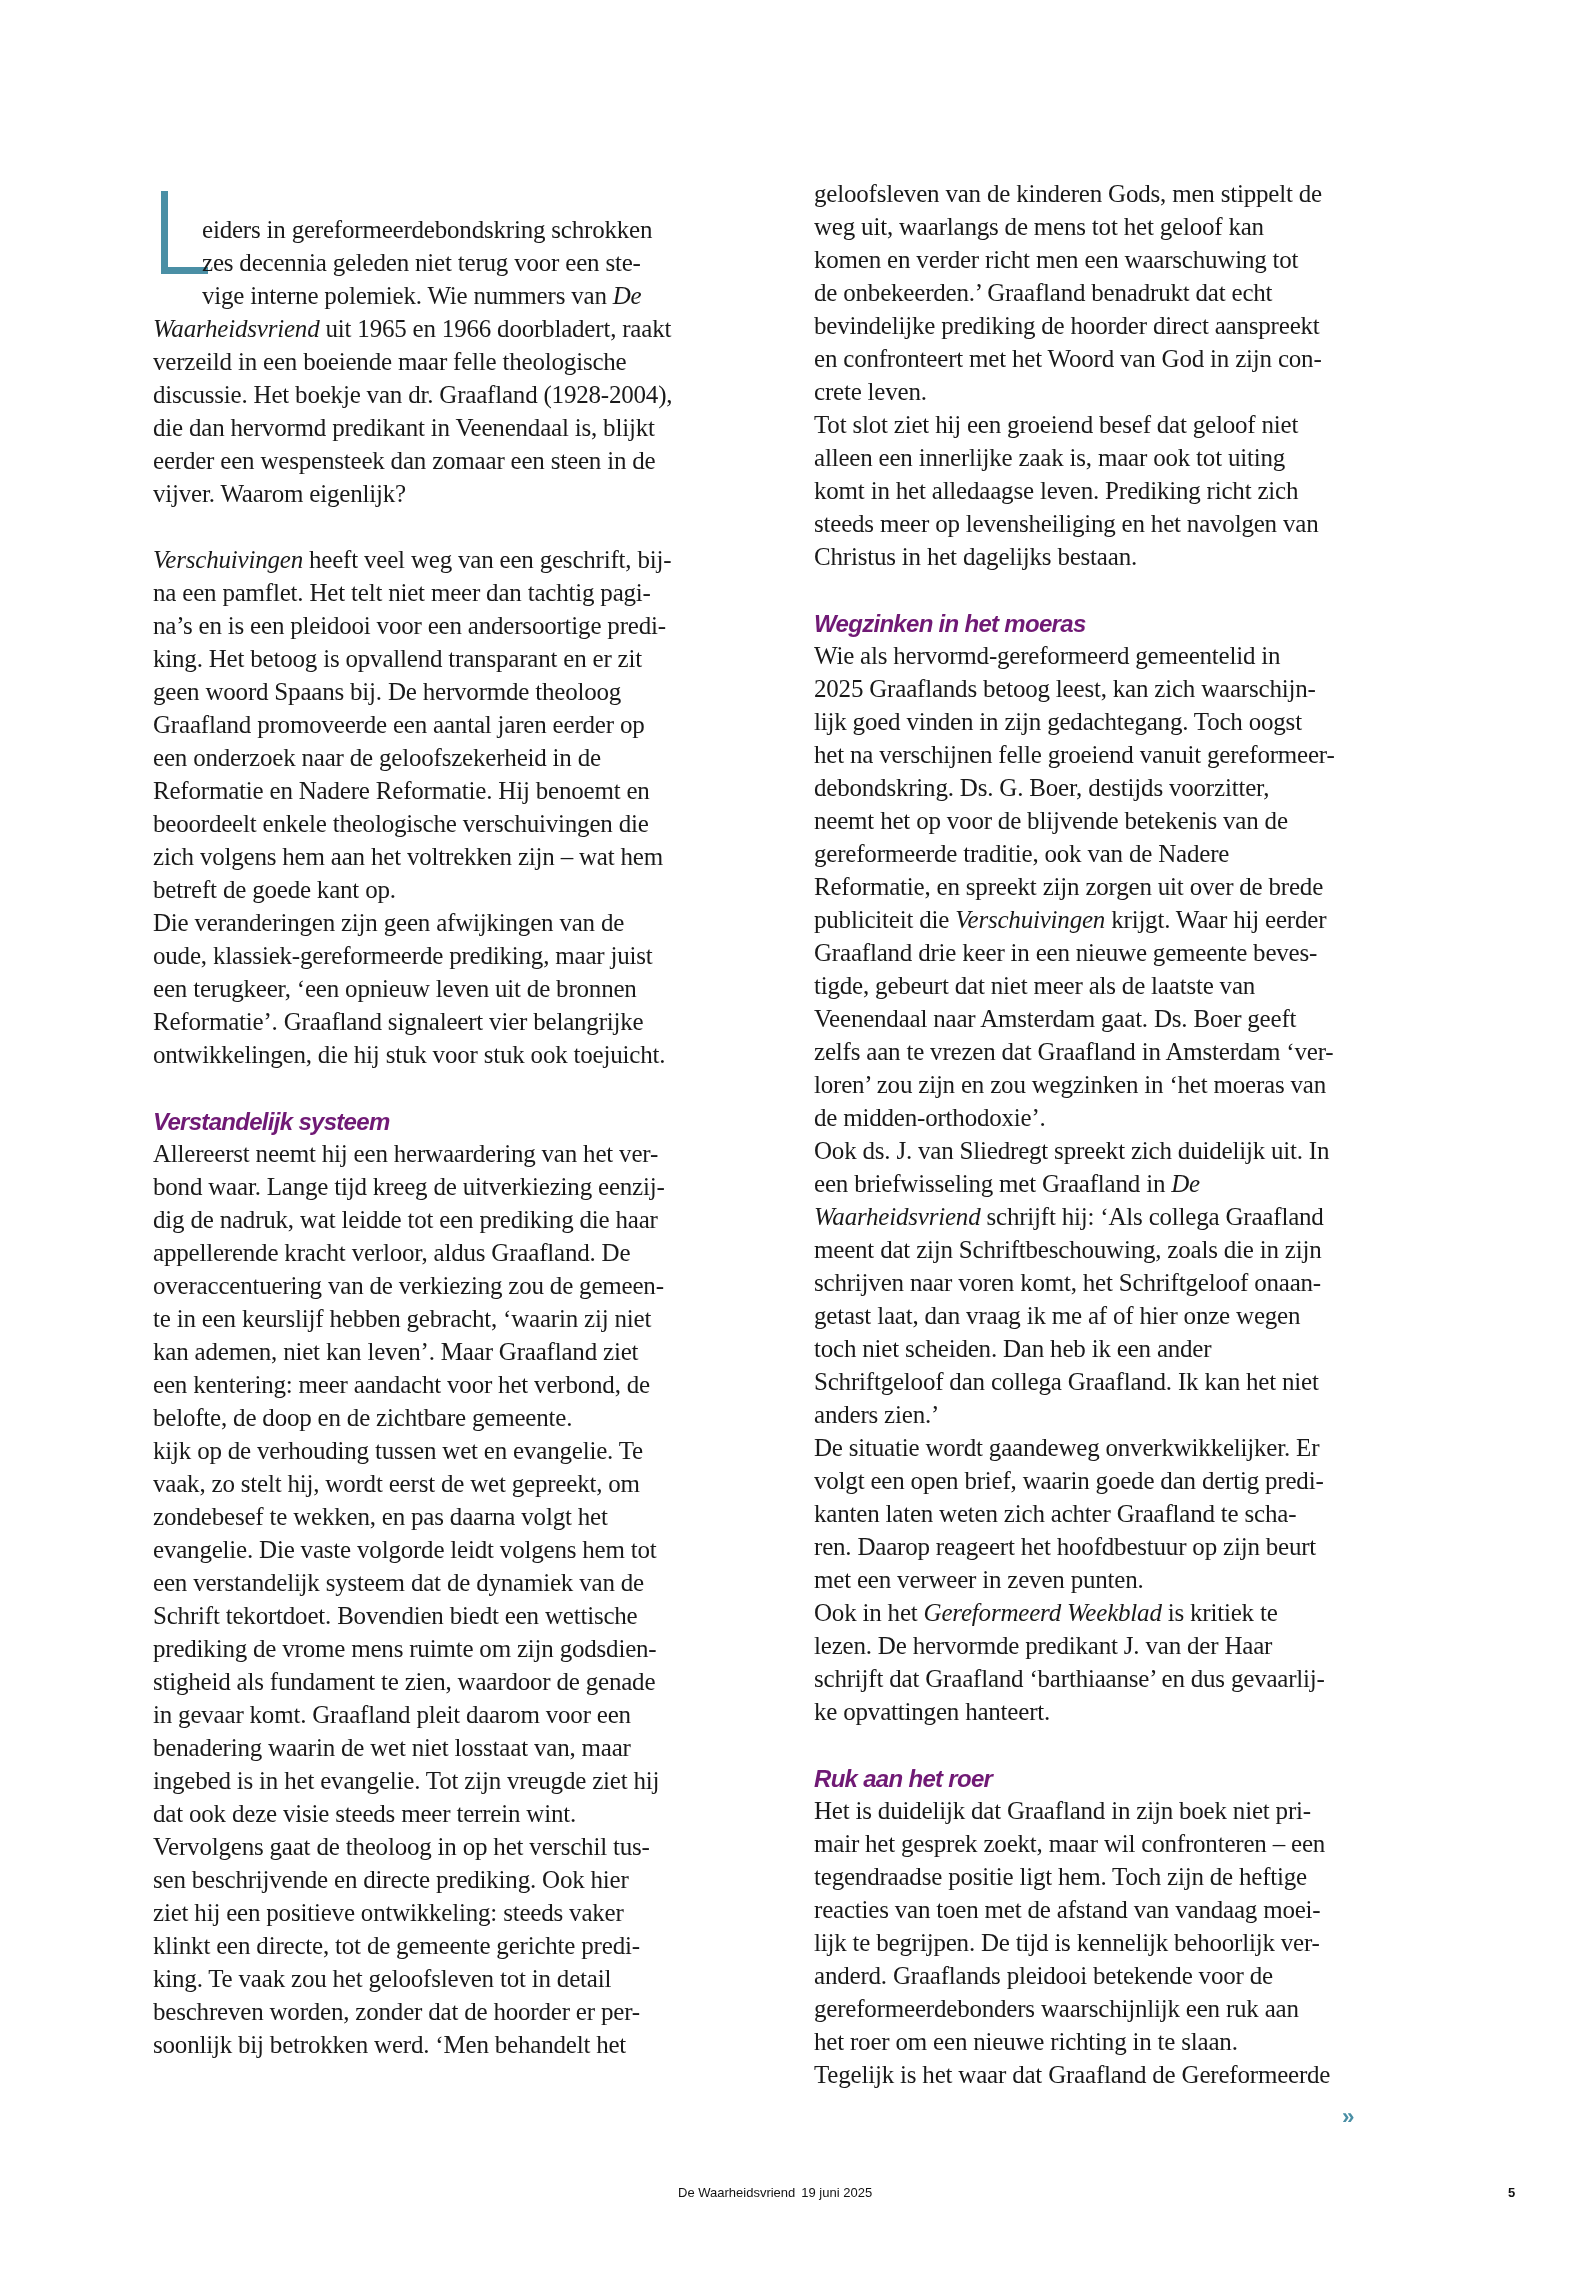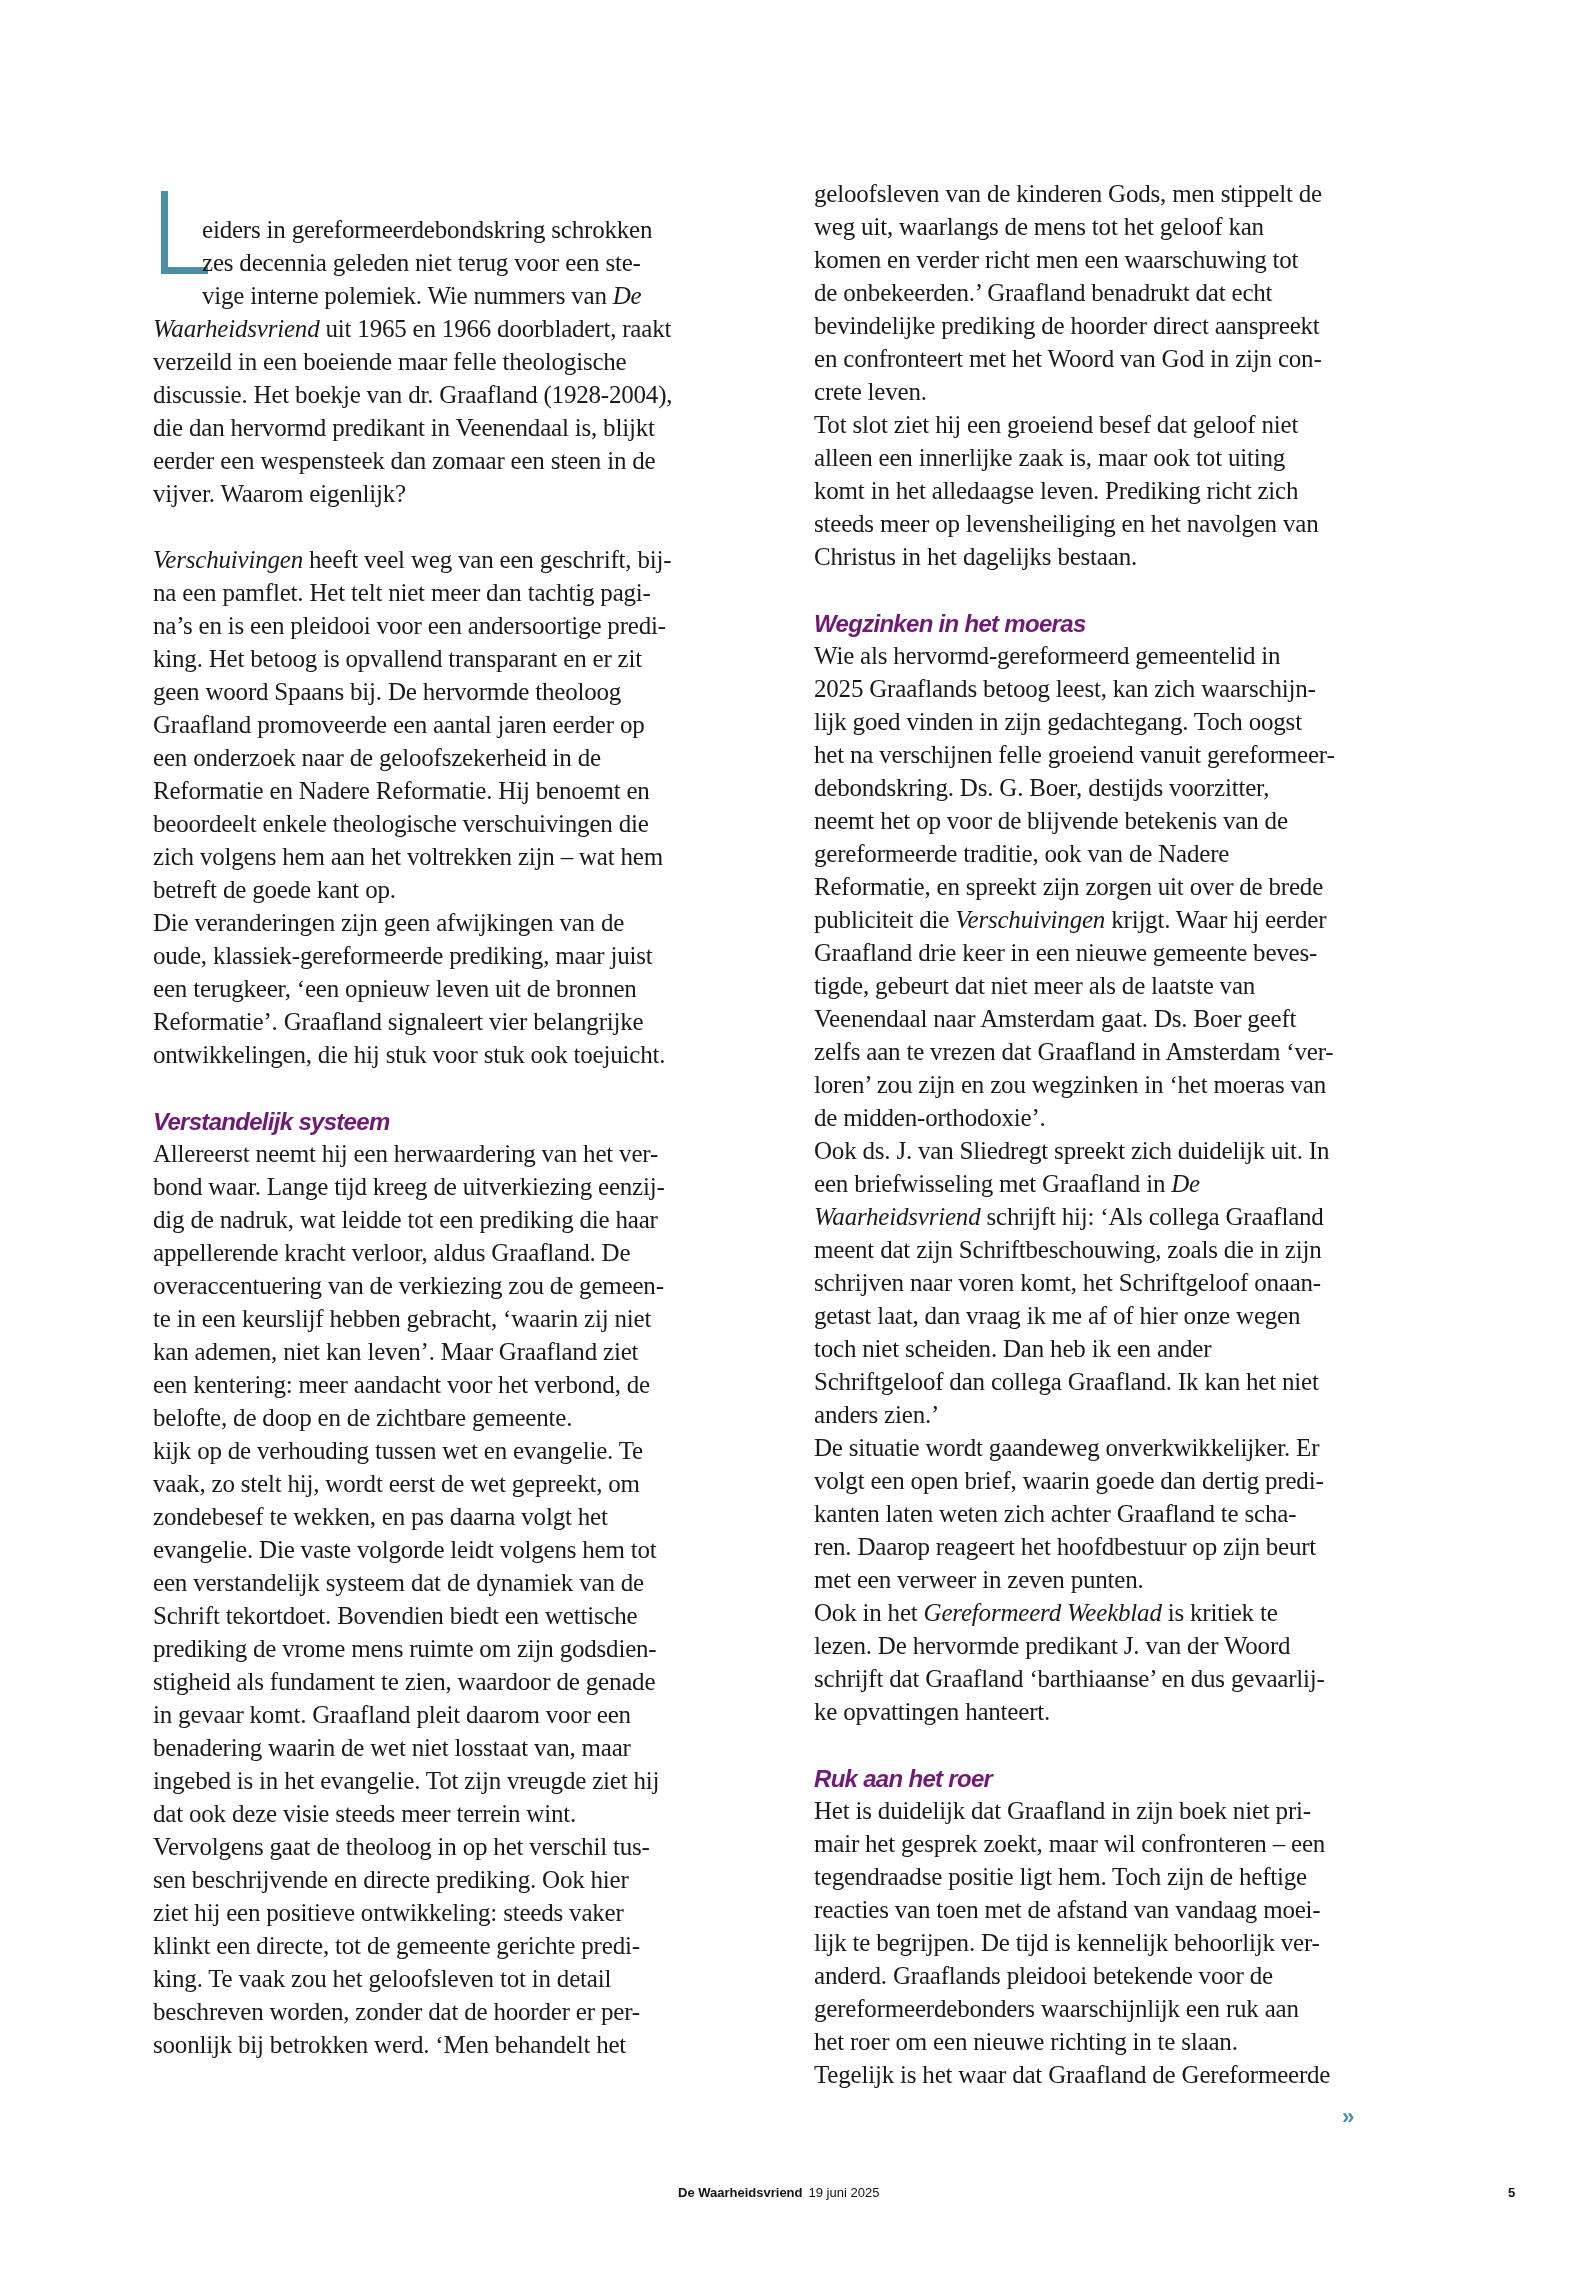--- a/index.html
+++ b/index.html
@@ -11,21 +11,21 @@
   .line { display: block; white-space: nowrap; height: 33px; }
   .line em { font-style: italic; }
   .gap { display: block; height: 33px; }
   .heading { display: block; height: 33px; font-family: "Liberation Sans", "DejaVu Sans", sans-serif; font-style: italic; font-weight: bold; font-size: 24px; color: #701a75; letter-spacing: -0.7px; line-height: 36px; }
   .dropcap { position: absolute; left: 161px; top: 191px; width: 47px; height: 83px; }
   .dropcap .v { position: absolute; left: 0; top: 0; width: 7px; height: 83px; background: #4a8fa5; }
   .dropcap .h { position: absolute; left: 0; bottom: 0; width: 47px; height: 7px; background: #4a8fa5; }
   .continue-arrow { position: absolute; left: 1342px; top: 2104px; font-family: "Liberation Sans", "DejaVu Sans", sans-serif; font-weight: bold; font-size: 22.4px; color: #4a8fa5; }
   .footer { position: absolute; top: 2185px; left: 0; width: 1592px; font-family: "Liberation Sans", "DejaVu Sans", sans-serif; font-size: 13px; color: #111; }
   .footer-center { position: absolute; left: 678px; top: 0; white-space: nowrap; }
-  .footer-center .pub { font-weight: bold; margin-top: 25px; }
+  .footer-center .pub { font-weight: normal; margin-top: 25px; }
   .footer-center .date { margin-left: 6px; }
   .page-number { position: absolute; left: 1508px; top: 0; font-weight: bold; }
 </style>
 </head>
 <body>
 
 <div class="page">
   <div class="dropcap" title="L">
     <div class="v"></div>
     <div class="h"></div>
@@ -127,21 +127,21 @@
       <span class="line"><span>getast laat, dan vraag ik me af of hier onze wegen</span></span>
       <span class="line"><span>toch niet scheiden. Dan heb ik een ander</span></span>
       <span class="line"><span>Schriftgeloof dan collega Graafland. Ik kan het niet</span></span>
       <span class="line"><span>anders zien.’</span></span>
       <span class="line"><span>De situatie wordt gaandeweg onverkwikkelijker. Er</span></span>
       <span class="line"><span>volgt een open brief, waarin goede dan dertig predi-</span></span>
       <span class="line"><span>kanten laten weten zich achter Graafland te scha-</span></span>
       <span class="line"><span>ren. Daarop reageert het hoofdbestuur op zijn beurt</span></span>
       <span class="line"><span>met een verweer in zeven punten.</span></span>
       <span class="line"><span>Ook in het </span><em>Gereformeerd Weekblad</em><span> is kritiek te</span></span>
-      <span class="line"><span>lezen. De hervormde predikant J. van der Woord</span></span>
+      <span class="line"><span>lezen. De hervormde predikant J. van der Haar</span></span>
       <span class="line"><span>schrijft dat Graafland ‘barthiaanse’ en dus gevaarlij-</span></span>
       <span class="line"><span>ke opvattingen hanteert.</span></span>
       <span class="gap"></span>
       <span class="heading">Ruk aan het roer</span>
       <span class="line"><span>Het is duidelijk dat Graafland in zijn boek niet pri-</span></span>
       <span class="line"><span>mair het gesprek zoekt, maar wil confronteren – een</span></span>
       <span class="line"><span>tegendraadse positie ligt hem. Toch zijn de heftige</span></span>
       <span class="line"><span>reacties van toen met de afstand van vandaag moei-</span></span>
       <span class="line"><span>lijk te begrijpen. De tijd is kennelijk behoorlijk ver-</span></span>
       <span class="line"><span>anderd. Graaflands pleidooi betekende voor de</span></span>

